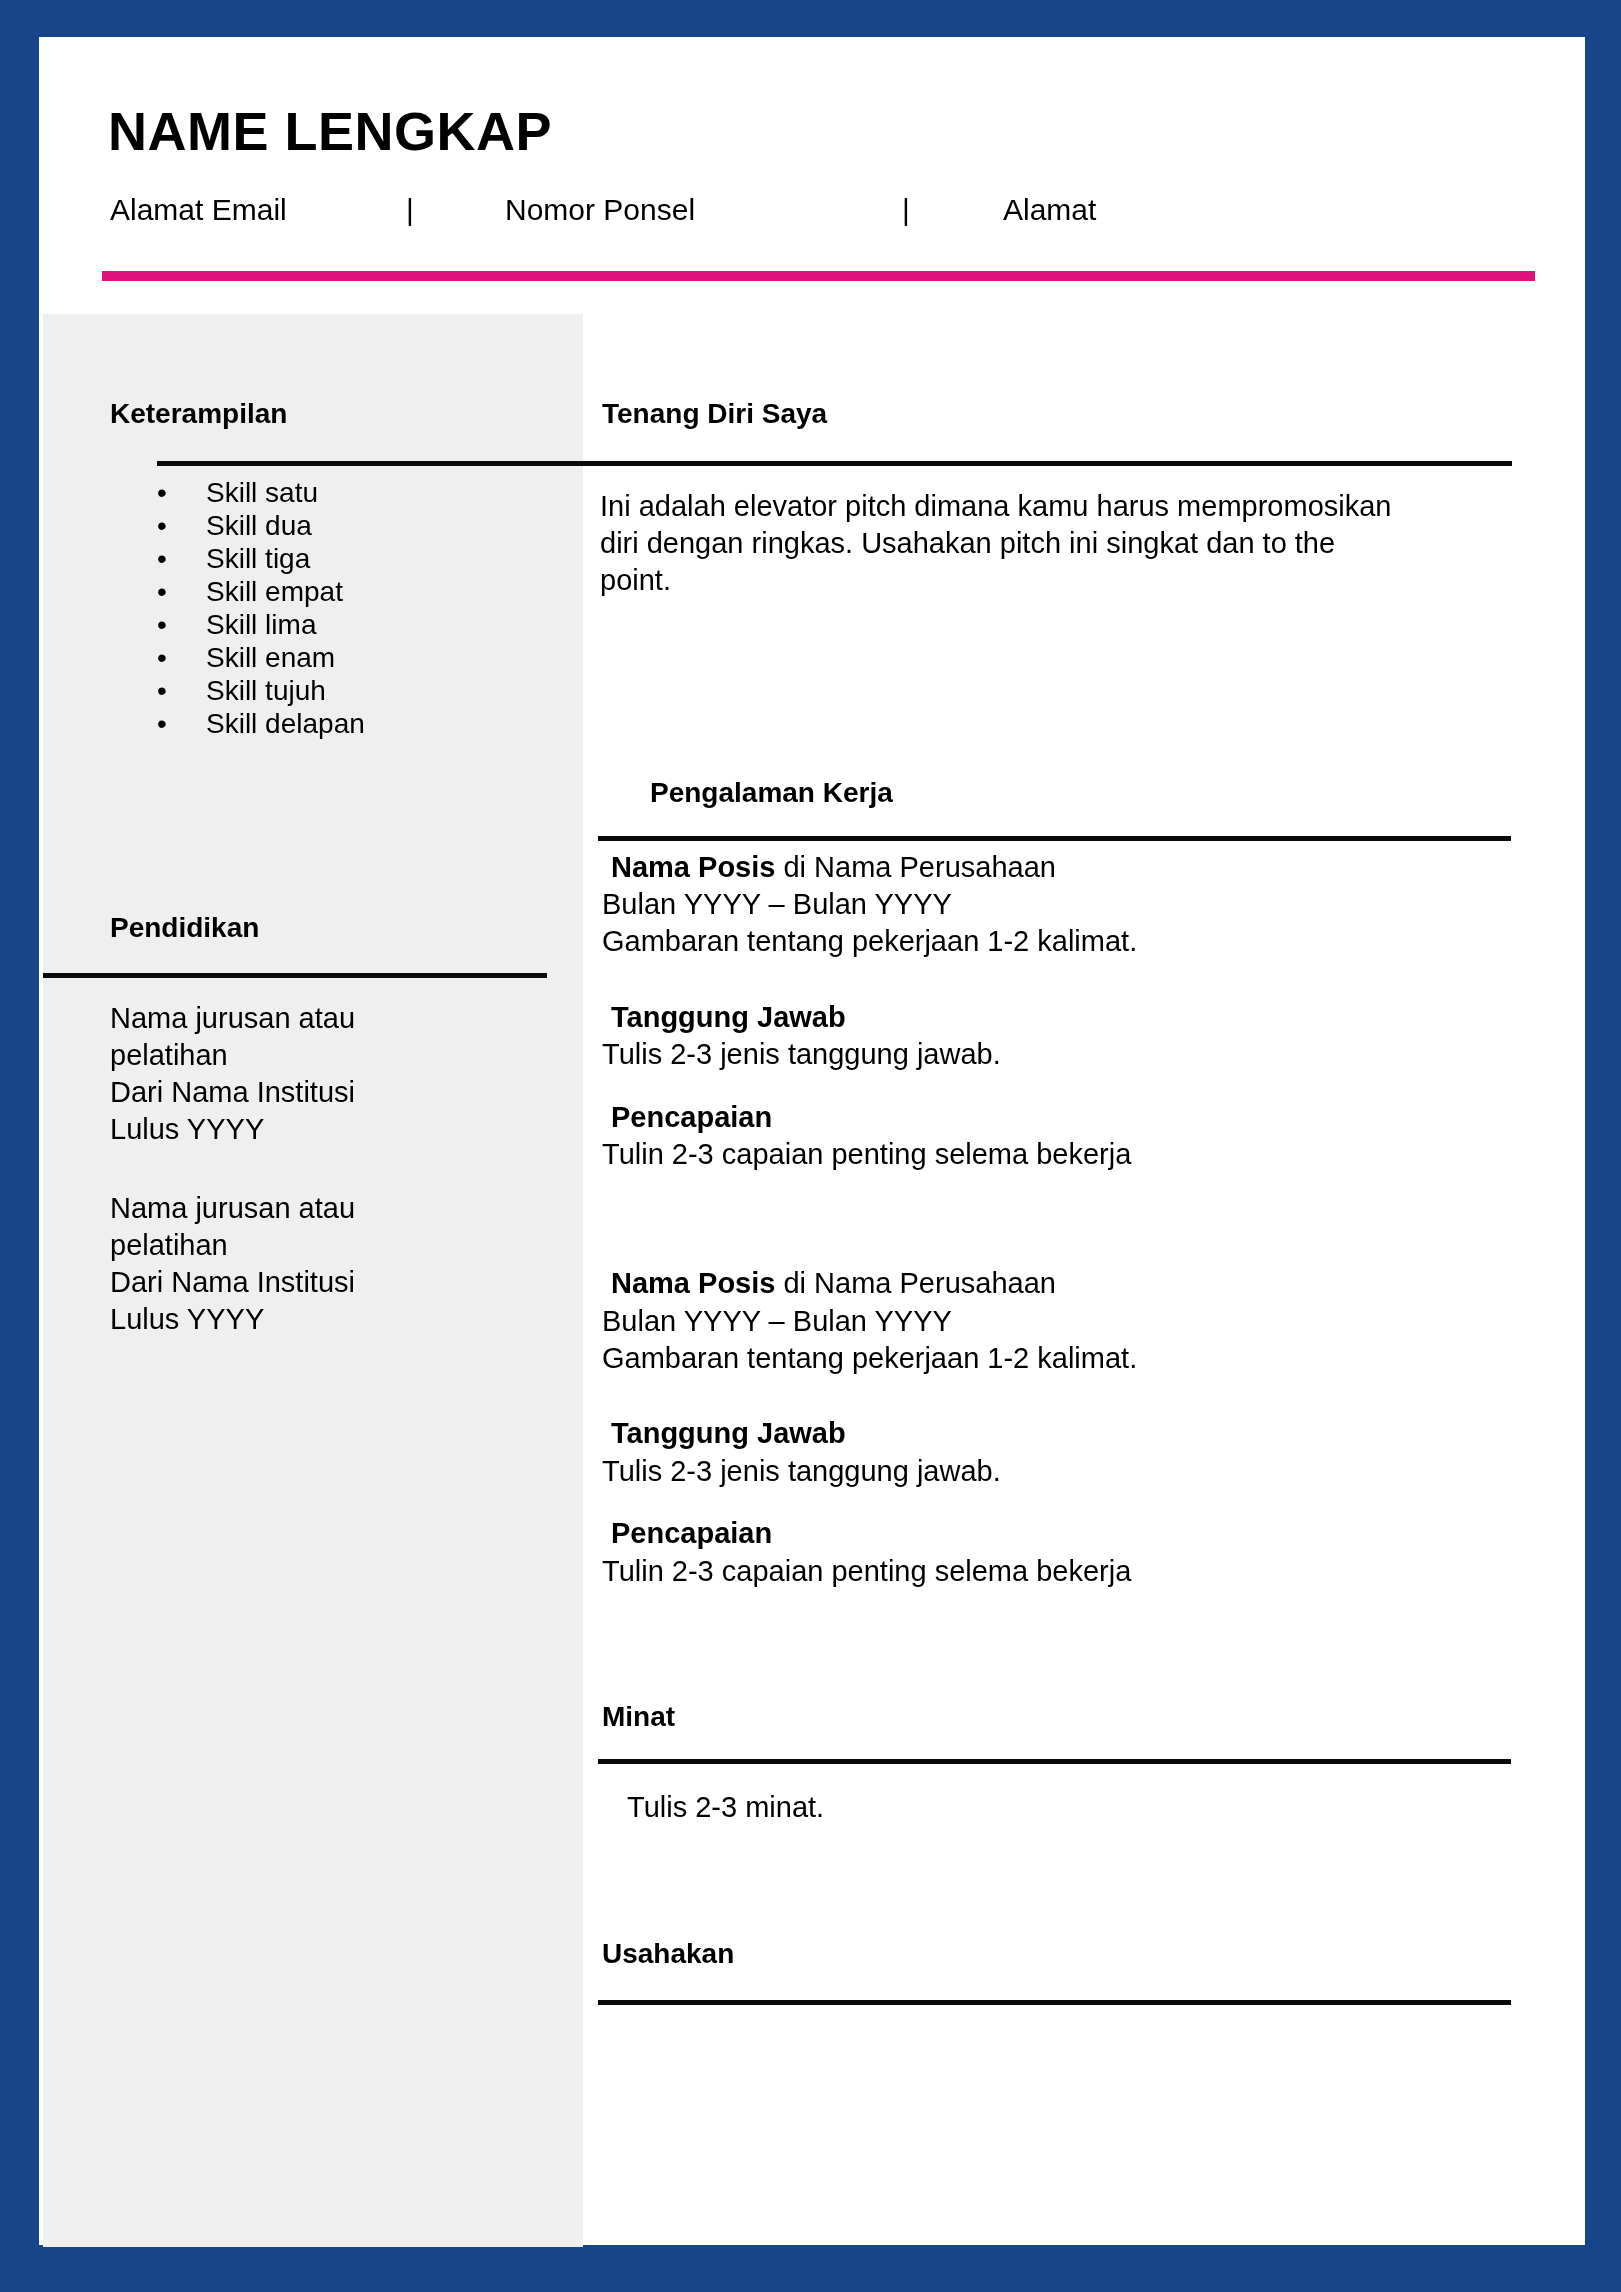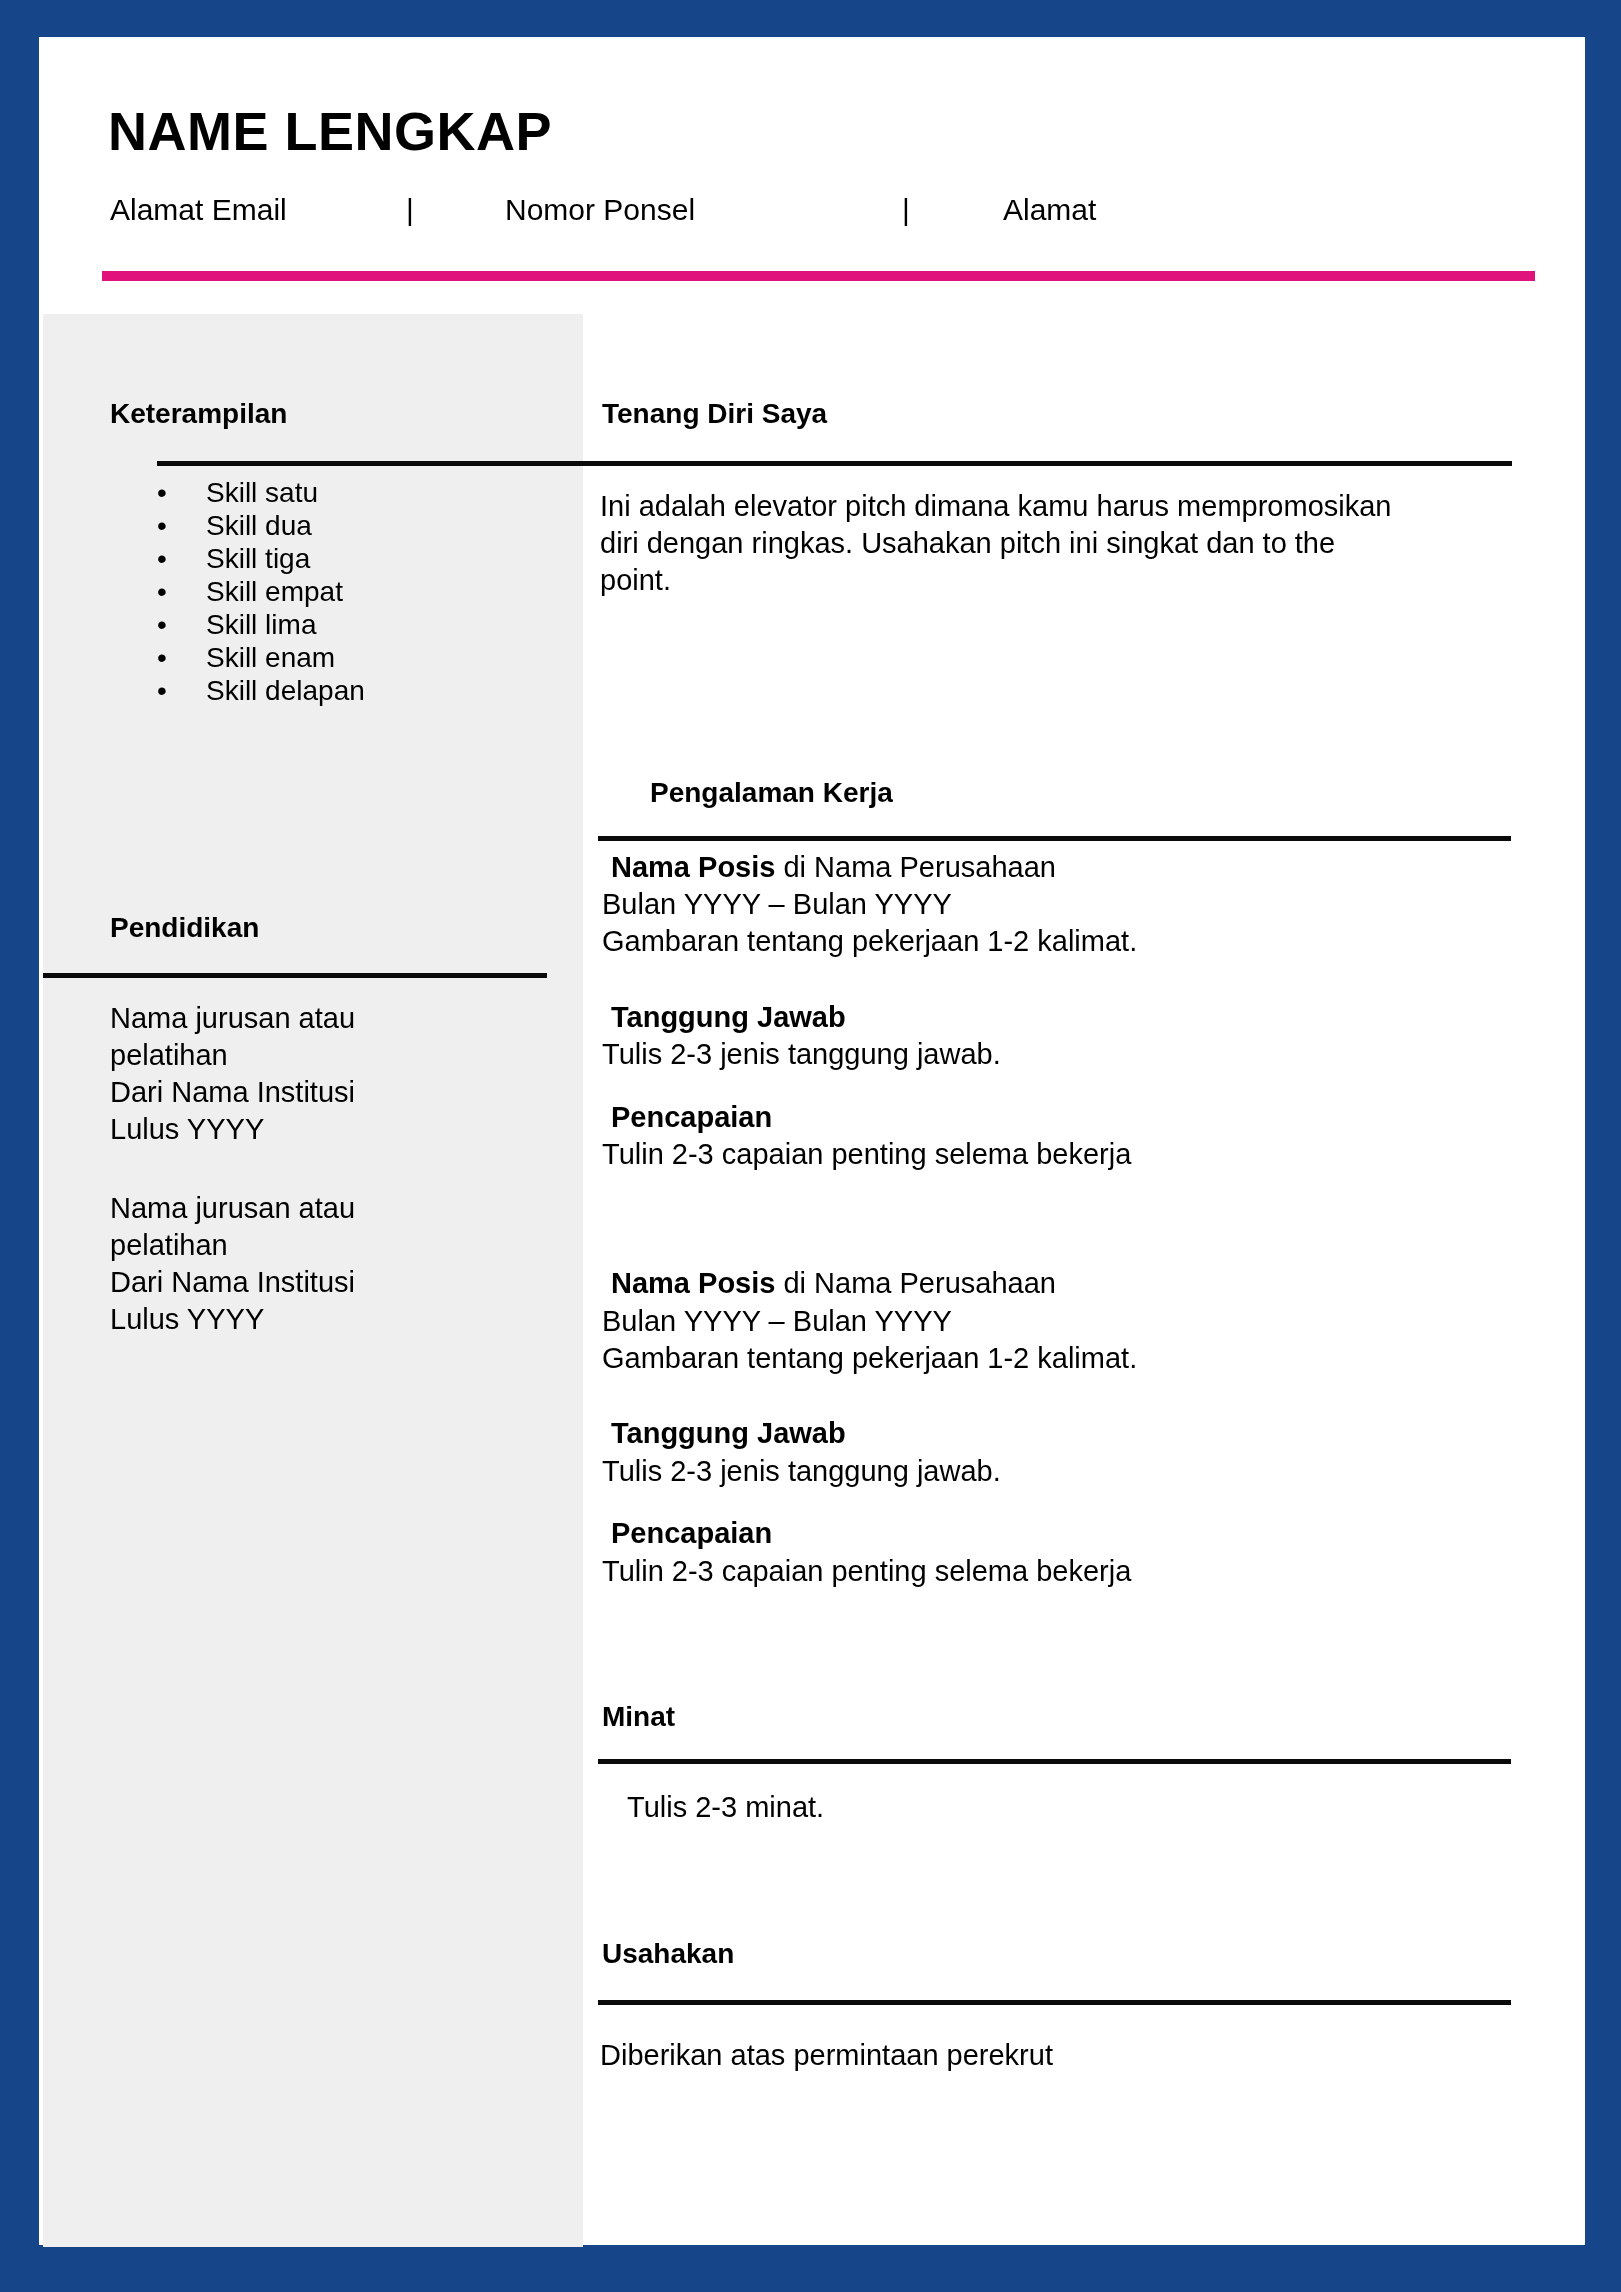--- a/index.html
+++ b/index.html
@@ -70,20 +70,21 @@
   <div class="abs rule rule-top"></div>
 
   <div class="abs h-side h-ket">Keterampilan</div>
   <ul class="abs skills">
     <li>Skill satu</li>
     <li>Skill dua</li>
     <li>Skill tiga</li>
     <li>Skill empat</li>
     <li>Skill lima</li>
     <li>Skill enam</li>
+    <li>Skill tujuh</li>
     <li>Skill delapan</li>
   </ul>
 
   <div class="abs h-side h-pend">Pendidikan</div>
   <div class="abs rule rule-edu"></div>
   <div class="abs body-txt edu1">Nama jurusan atau
 pelatihan
 Dari Nama Institusi
 Lulus YYYY</div>
   <div class="abs body-txt edu2">Nama jurusan atau
@@ -114,15 +115,14 @@
   <div class="abs job-line j2-tjb">Tulis 2-3 jenis tanggung jawab.</div>
   <div class="abs job-line bold j2-p">Pencapaian</div>
   <div class="abs job-line j2-pb">Tulin 2-3 capaian penting selema bekerja</div>
 
   <div class="abs h-main h-minat">Minat</div>
   <div class="abs rule rule-main rule-minat"></div>
   <div class="abs body-txt minat-body">Tulis 2-3 minat.</div>
 
   <div class="abs h-main h-ref">Usahakan</div>
   <div class="abs rule rule-main rule-ref"></div>
-  <div class="abs body-txt ref-body">Diberikan atas permintaan perekrut</div>
 </div>
 
 
 </body></html>

